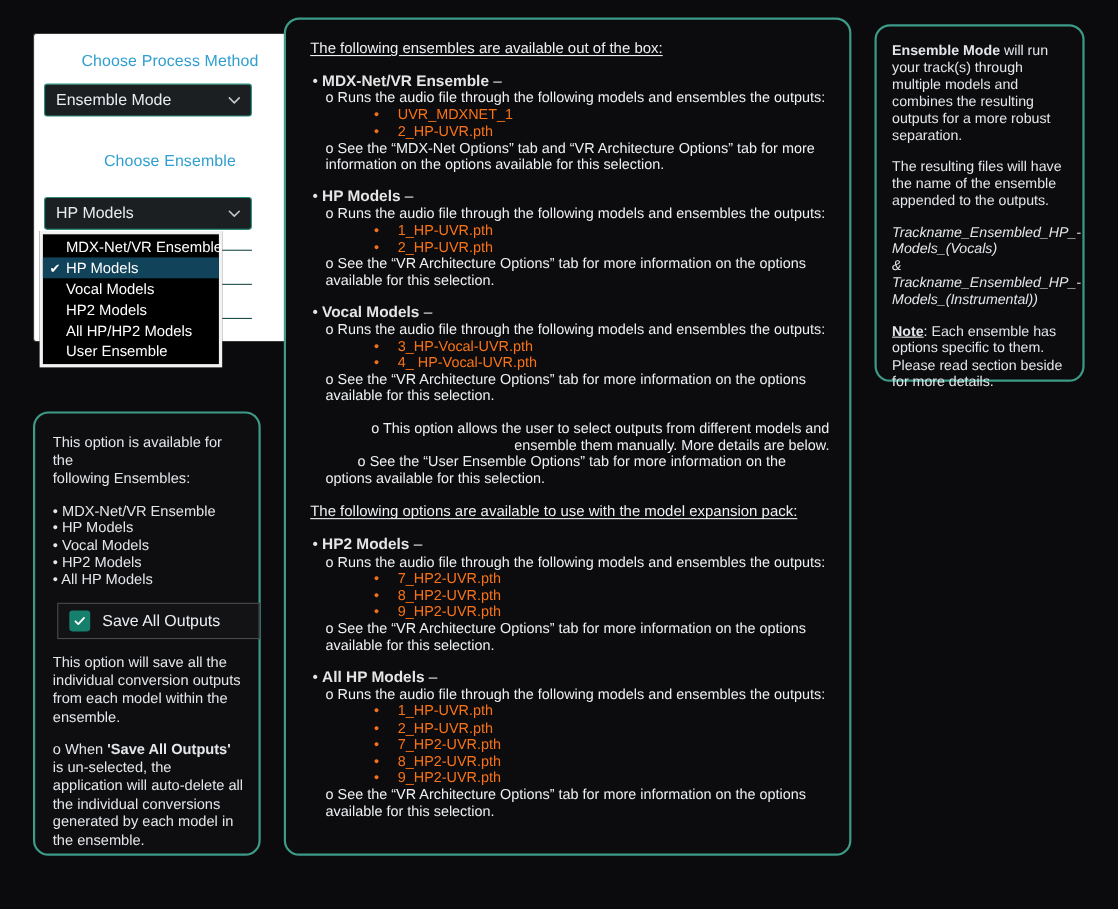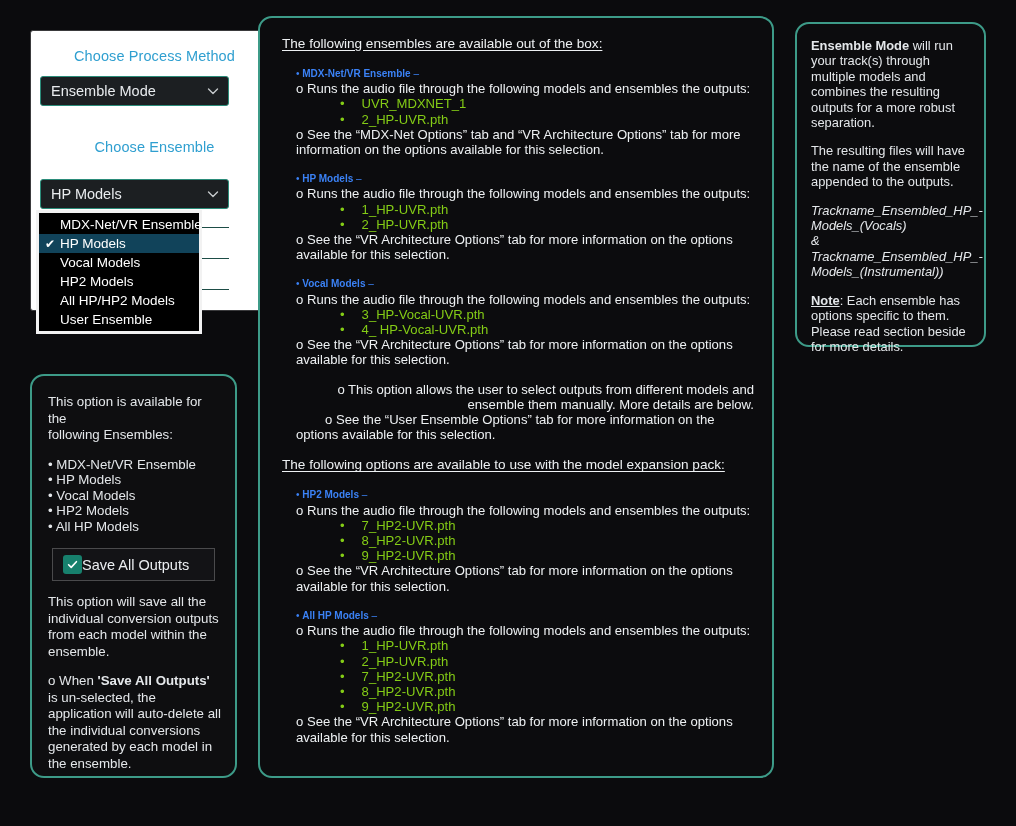--- a/index.html
+++ b/index.html
@@ -137,27 +137,28 @@
     color: #e4e7ea;
     font-size: 13.3px;
     line-height: 15.5px;
   }
   .bullet-list li::before {
     content: "• ";
   }
 
   .save-box {
     margin: 14px 0 0 4px;
-    width: 163px;
+    width: 184px;
     height: 33px;
     background: #131316;
     border: 1px solid #4a4a4c;
     display: flex;
     align-items: center;
     padding-left: 10px;
+    gap: 11px;
   }
   .checkbox {
     width: 19px; height: 19px;
     background: #17806d;
     border-radius: 3px;
     display: flex;
     align-items: center;
     justify-content: center;
     flex: 0 0 auto;
   }
@@ -182,28 +183,28 @@
   }
 
   .c-head {
     color: #eef1f3;
     font-size: 13.6px;
     text-decoration: underline;
     text-underline-offset: 2px;
     line-height: 17px;
   }
   .c-l1 {
-    color: #3b82f6;
-    font-size: 10px;
+    color: #e5e5e5;
+    font-size: 14px;
     line-height: 15.2px;
-    margin-left: 14px;
+    margin-left: 2px;
   }
   .c-l1 b { font-weight: bold; }
   .c-l3 {
-    color: #84cc16;
+    color: #f97316;
     font-size: 13.1px;
     line-height: 15.2px;
     margin-left: 58px;
   }
   .c-l3::before { content: "•"; margin-right: 17px; }
   .c-wrap {
     color: #eef1f3;
     font-size: 13.1px;
     line-height: 15.2px;
     margin-left: 14px;

